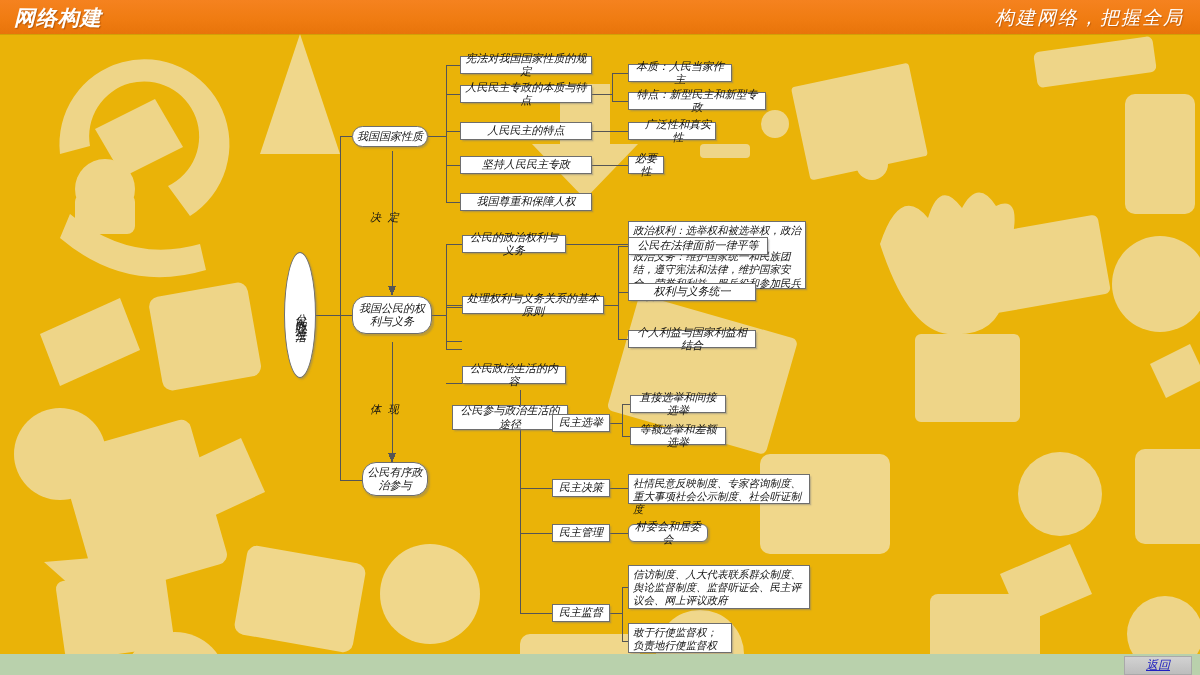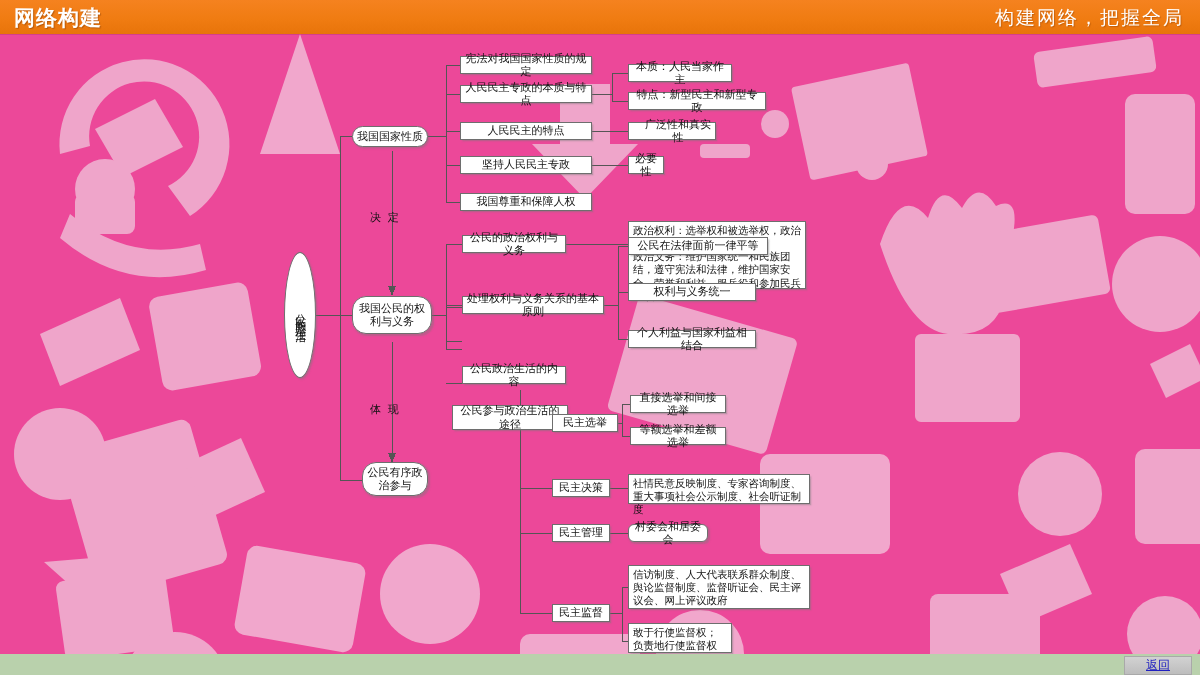--- a/index.html
+++ b/index.html
@@ -1,21 +1,21 @@
 <!DOCTYPE html>
 <html><head>
 <meta charset="utf-8">
 <style>
   html,body{margin:0;padding:0;}
   body{
     width:1200px;height:675px;overflow:hidden;
     font-family:"Liberation Serif","DejaVu Serif",serif;
     background:#ffffff;position:relative;
   }
-  #stage{position:absolute;inset:0;width:1200px;height:675px;background:#ec4899;}
+  #stage{position:absolute;inset:0;width:1200px;height:675px;background:#eab308;font-style:italic;}
 
   
   #watermark{position:absolute;left:0;top:34px;width:1200px;height:641px;
     opacity:.55;pointer-events:none;}
   #watermark svg{display:block;}
 
   
   #header{position:absolute;left:0;top:0;width:1200px;height:34px;
     background:linear-gradient(180deg,#f5821f 0%,#f07c12 55%,#e8740a 100%);
     box-shadow:0 1px 0 rgba(0,0,0,.10);}
@@ -241,21 +241,21 @@
     <div class="node rect" style="left:462px;top:332px;width:104px;height:18px;">公民政治生活的内容</div>
     <div class="node rect" style="left:452px;top:371px;width:116px;height:25px;">公民参与政治生活的途径</div>
 
     <div class="node rect ml" style="left:628px;top:187px;width:178px;height:68px;font-size:10.5px;white-space:pre-line;">政治权利：选举权和被选举权，政治自由，监督权
 政治义务：维护国家统一和民族团结，遵守宪法和法律，维护国家安全、荣誉和利益，服兵役和参加民兵组织</div>
 
     <div class="node rect" style="left:628px;top:203px;width:140px;height:18px;">公民在法律面前一律平等</div>
     <div class="node rect" style="left:628px;top:249px;width:128px;height:18px;">权利与义务统一</div>
     <div class="node rect" style="left:628px;top:296px;width:128px;height:18px;">个人利益与国家利益相结合</div>
 
-    <div class="node rect" style="left:552px;top:380px;width:66px;height:18px;">民主选举</div>
+    <div class="node rect" style="left:552px;top:380px;width:58px;height:18px;">民主选举</div>
     <div class="node rect" style="left:552px;top:445px;width:58px;height:18px;">民主决策</div>
     <div class="node rect" style="left:552px;top:490px;width:58px;height:18px;">民主管理</div>
     <div class="node rect" style="left:552px;top:570px;width:58px;height:18px;">民主监督</div>
 
     <div class="node rect" style="left:630px;top:361px;width:96px;height:18px;">直接选举和间接选举</div>
     <div class="node rect" style="left:630px;top:393px;width:96px;height:18px;">等额选举和差额选举</div>
 
     <div class="node rect ml" style="left:628px;top:440px;width:182px;height:30px;font-size:10.5px;">社情民意反映制度、专家咨询制度、重大事项社会公示制度、社会听证制度</div>
 
     <div class="node rect" style="left:628px;top:490px;width:80px;height:18px;border-radius:6px;">村委会和居委会</div>

